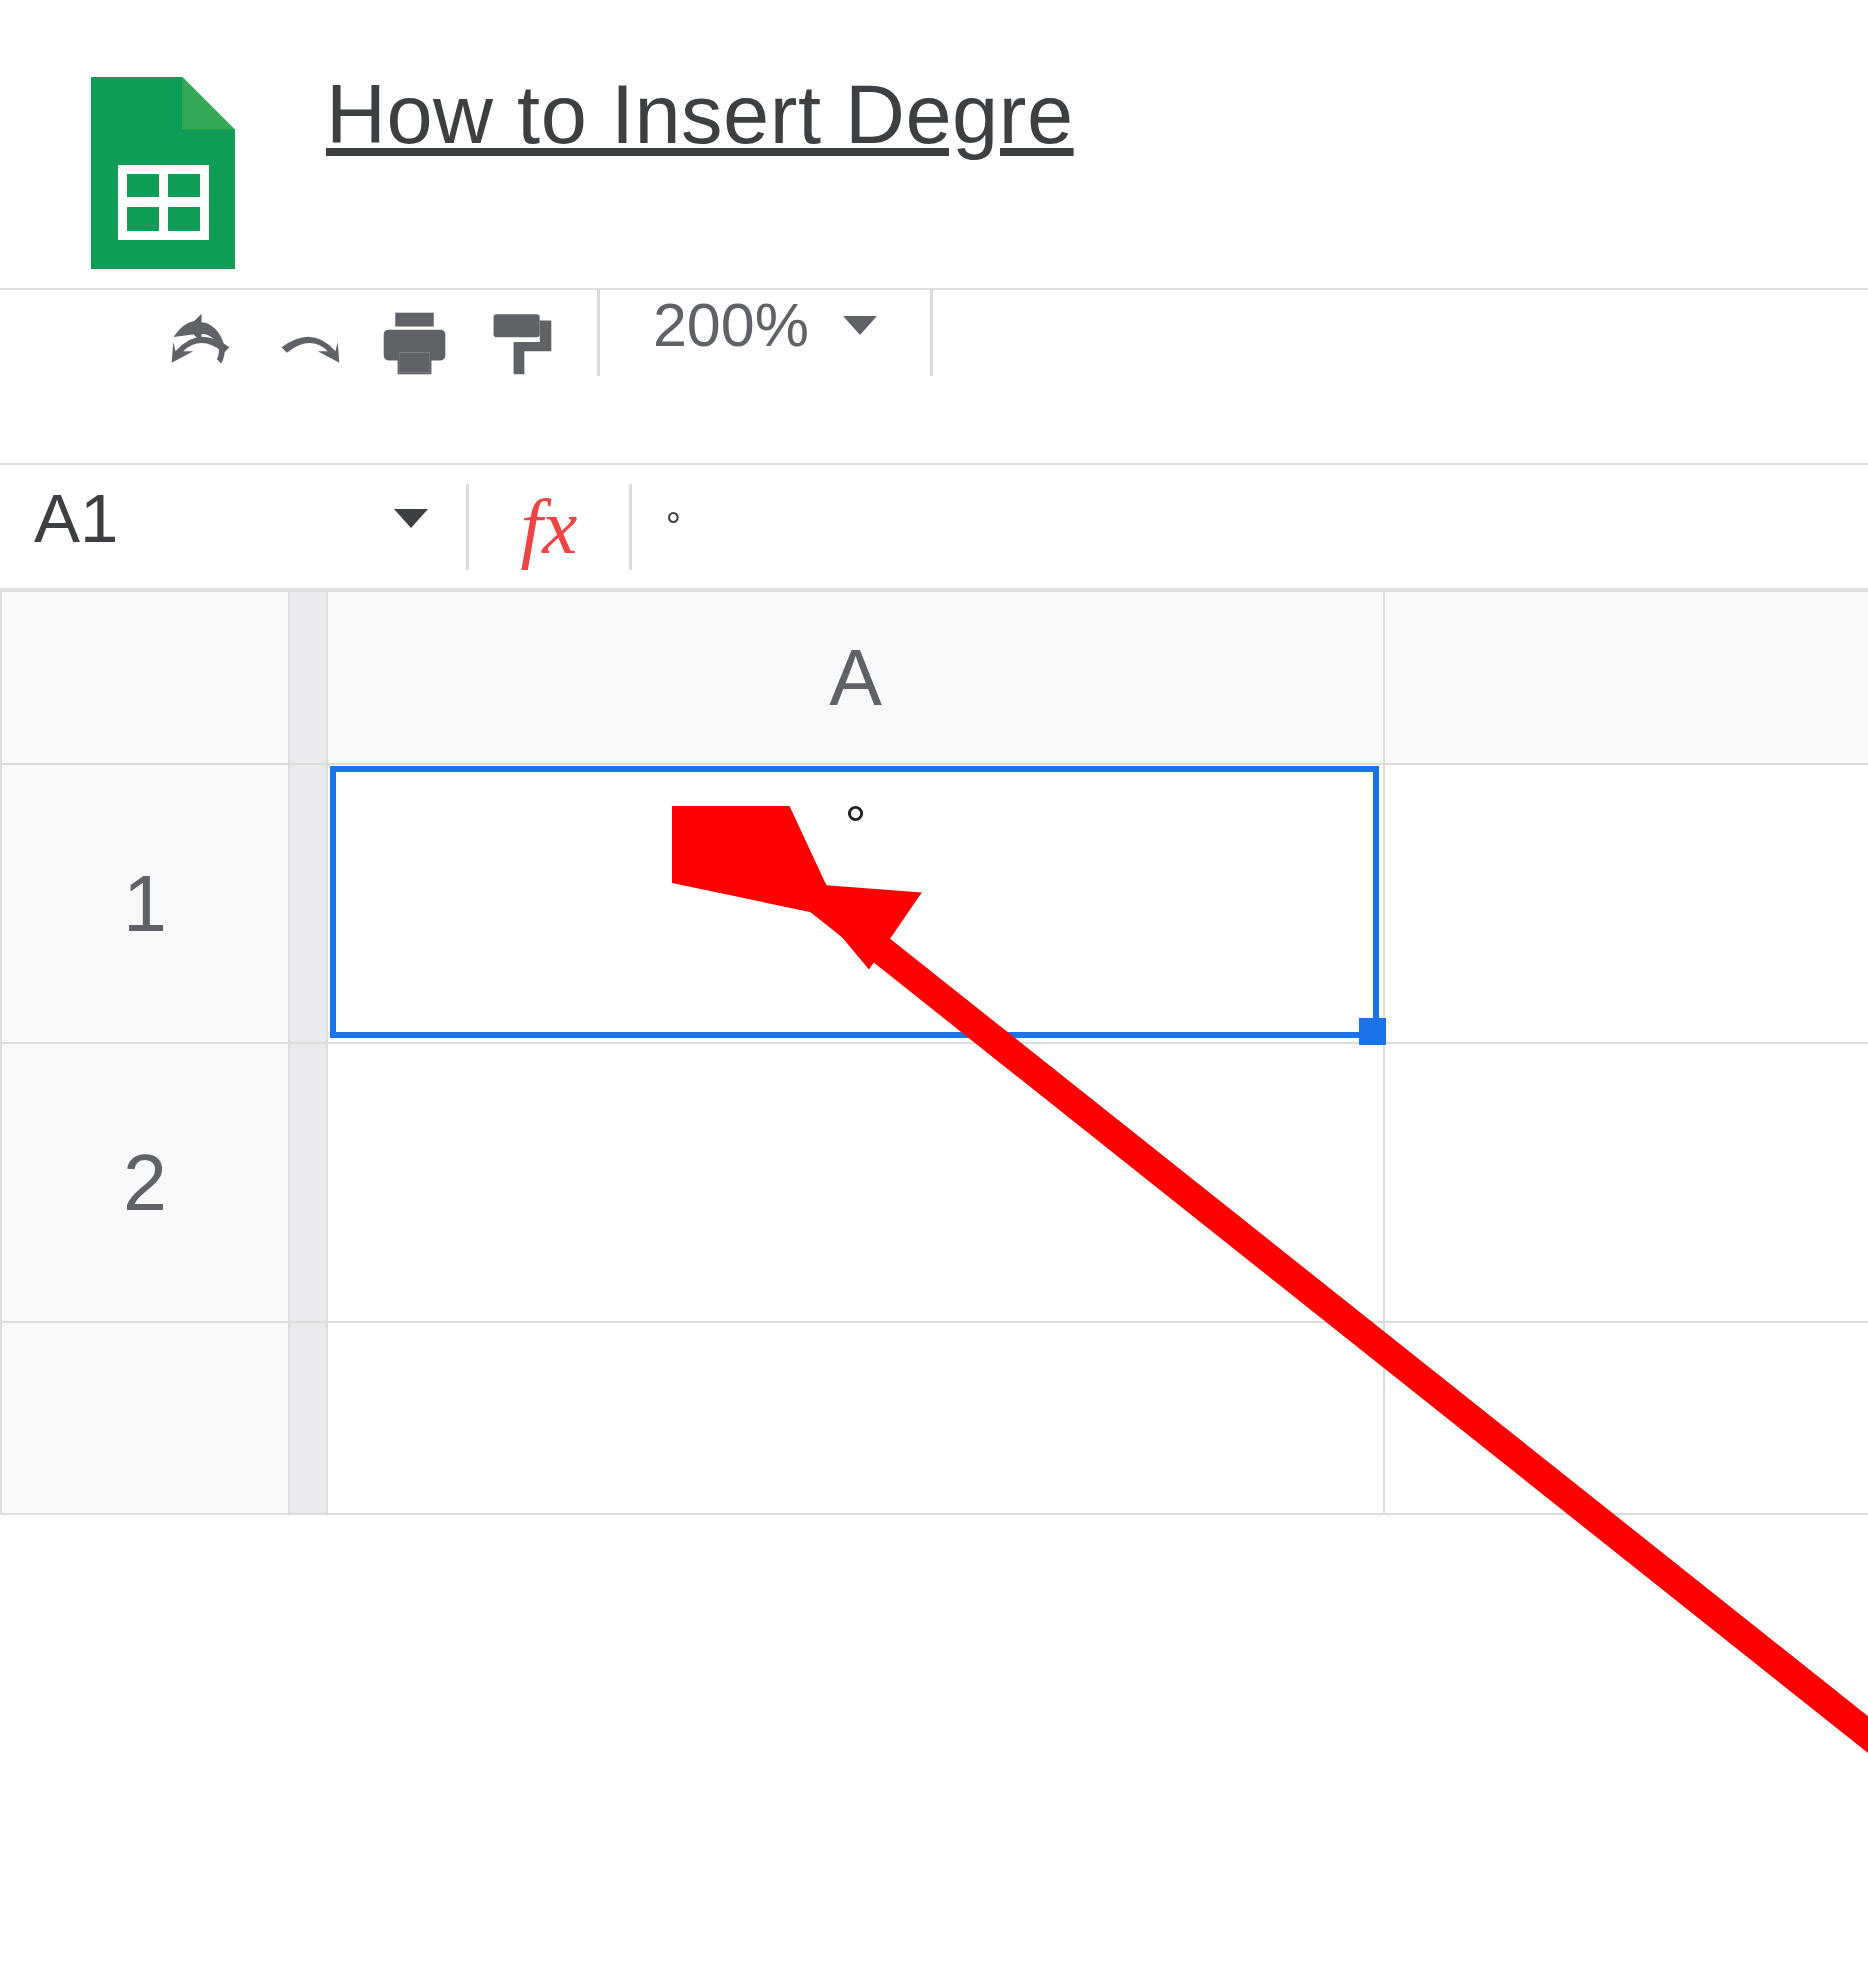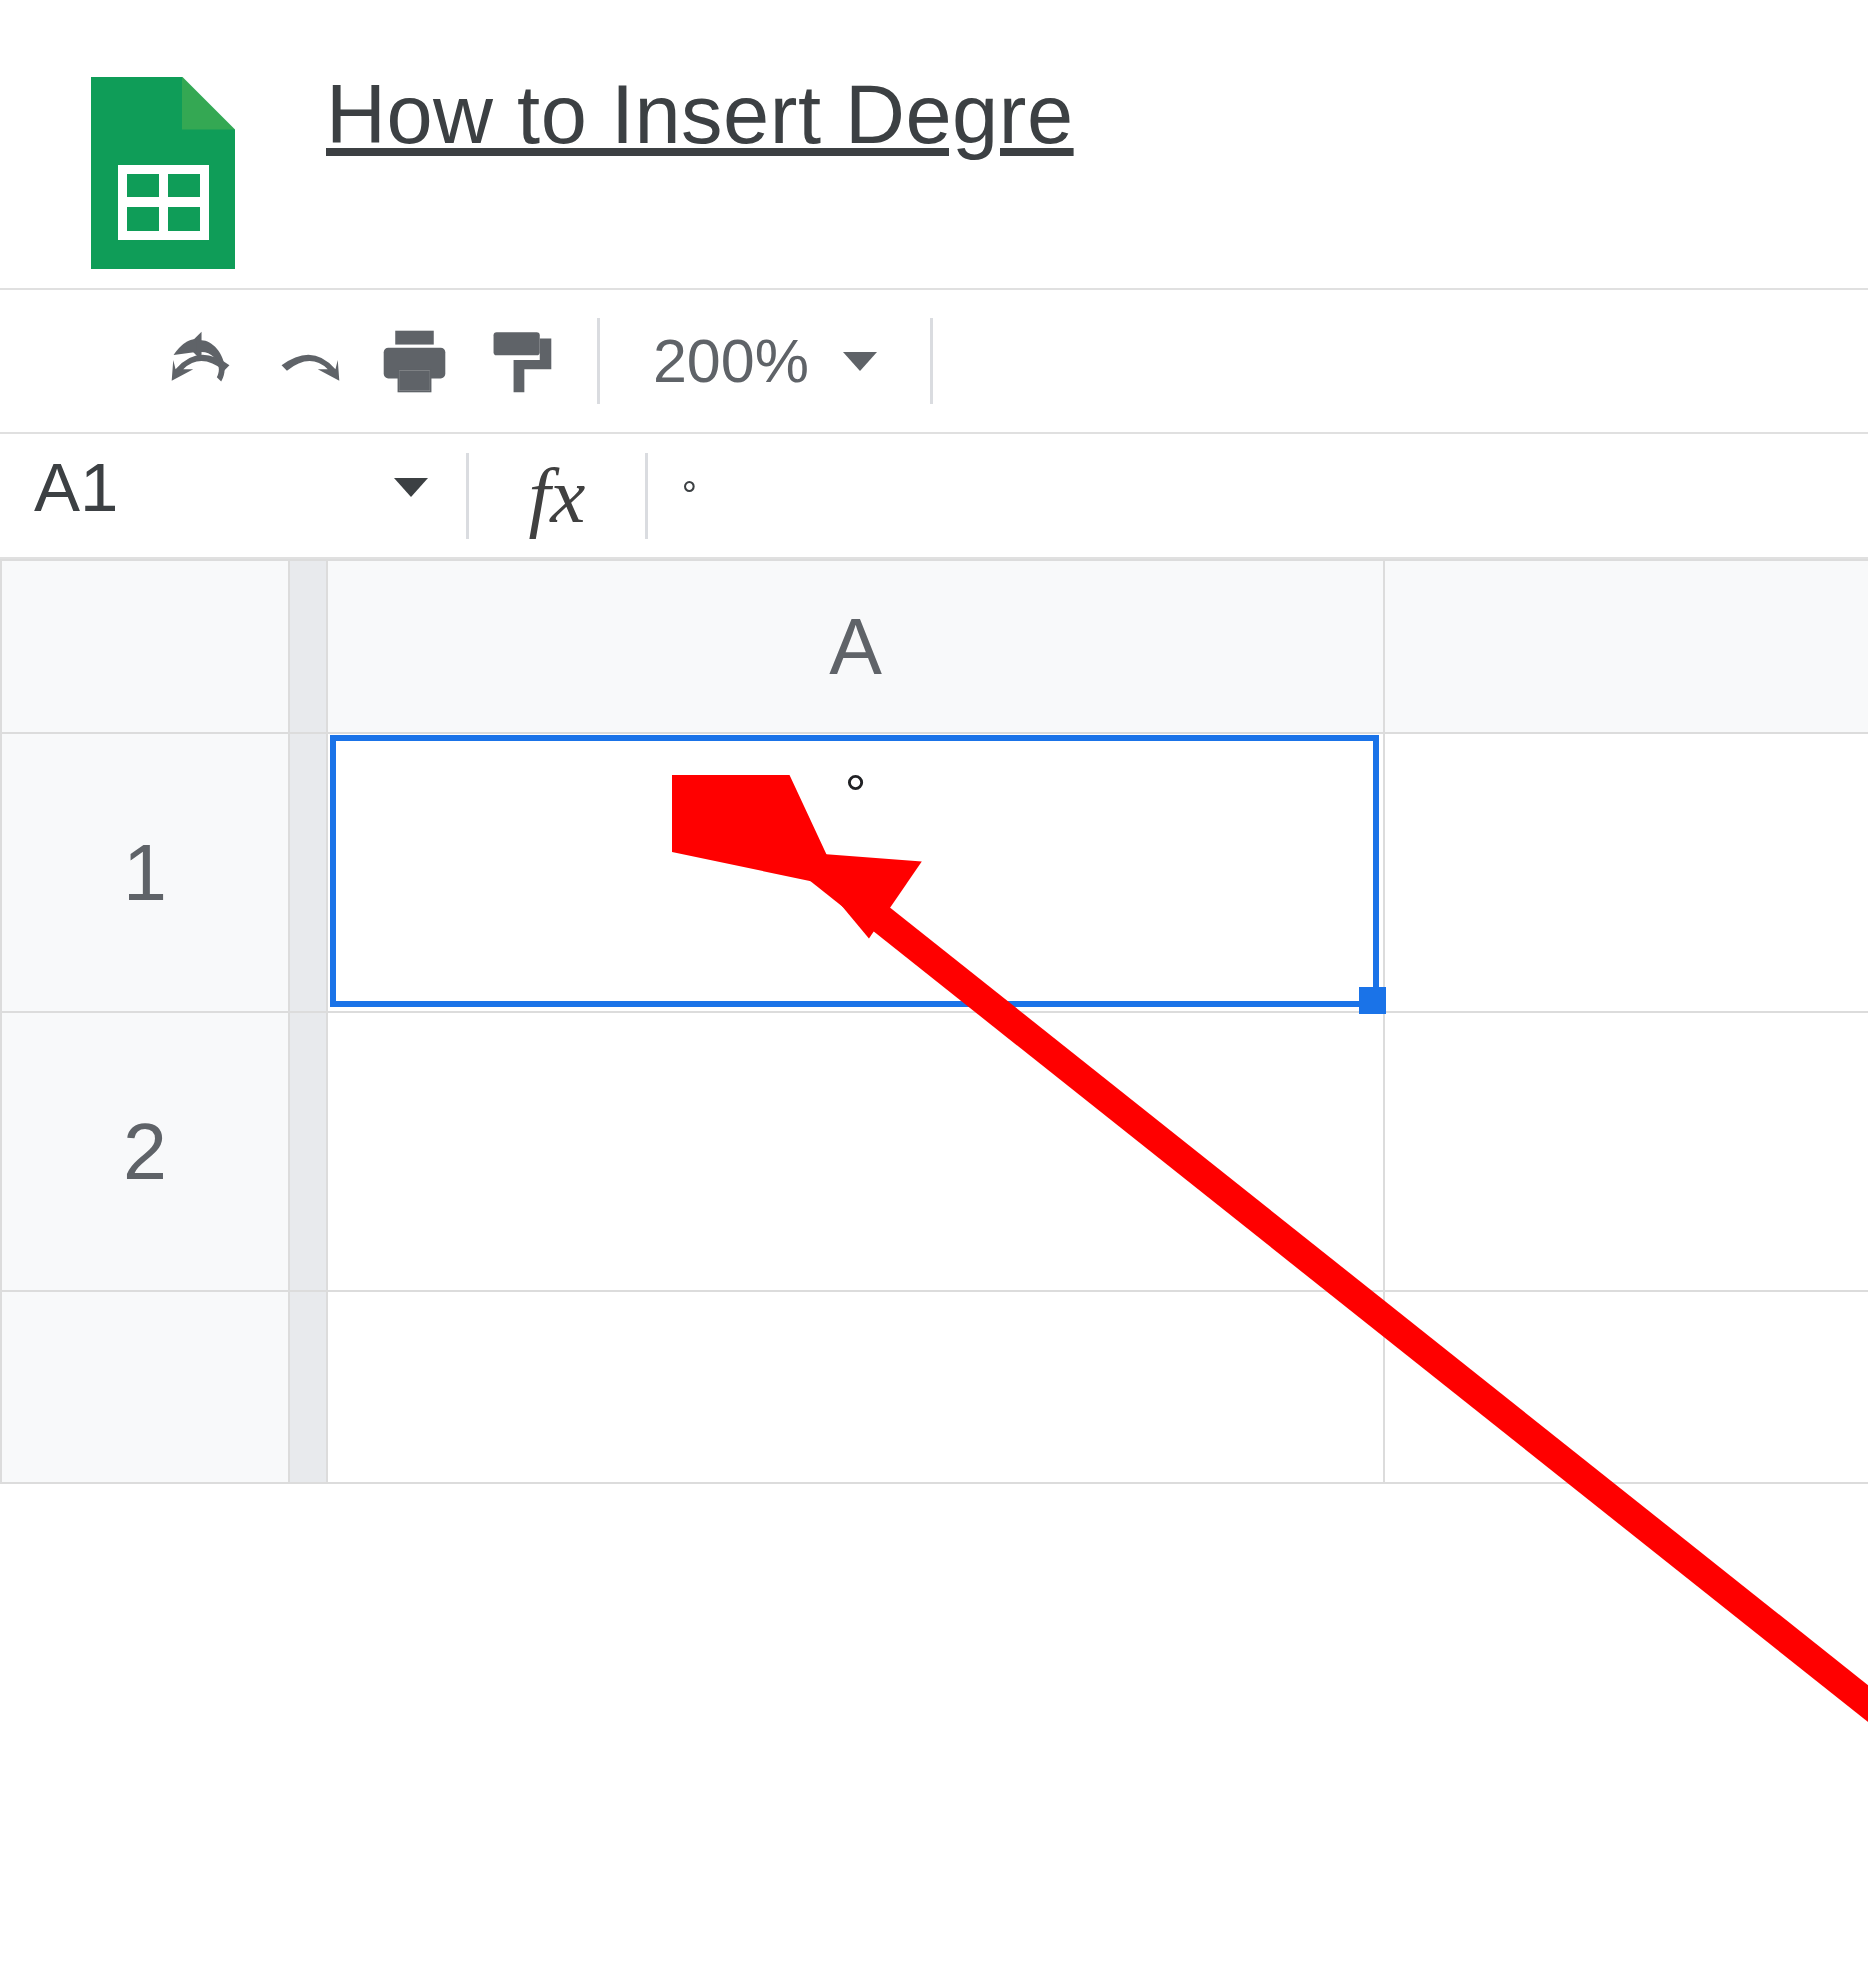--- a/index.html
+++ b/index.html
@@ -78,23 +78,23 @@
   .menubar .menu-item {
     font-size: 67px;
     color: #3c4043;
     cursor: pointer;
   }
 
   
   .toolbar-wrap {
     border-top: 2.9px solid #e0e0e0;
     border-bottom: 2.9px solid #e0e0e0;
-    height: 146px;
-    display: flex;
-    align-items: center;
+    height: 177px;
+    display: flex;
+    align-items: flex-start;
     padding-left: 149px;
   }
   .tb-btn {
     display: flex; align-items: center; justify-content: center;
     width: 106px; height: 106px;
     cursor: pointer;
     color: #5f6368;
   }
   .tb-sep {
     width: 2.9px; height: 86px;
@@ -134,26 +134,26 @@
     padding: 0 38px 17px 34px;
     font-size: 69px;
     color: #3c4043;
     cursor: pointer;
   }
   .name-box .caret-down { border-top-color: #3c4043; }
   .fx-sep {
     width: 2.9px; height: 86px; background: #dadce0;
   }
   .fx-label {
-    width: 176px;
+    width: 160px;
     display: flex; align-items: center; justify-content: center;
     font-family: "Times New Roman", serif;
     font-style: italic;
     font-size: 79px;
-    color: #404040;
+    color: #ef4444;
   }
   .formula-input {
     flex: 1;
     height: 100%;
     display: flex;
     align-items: center;
     font-size: 38px;
     color: #3c4043;
     padding-left: 34px;
   }

